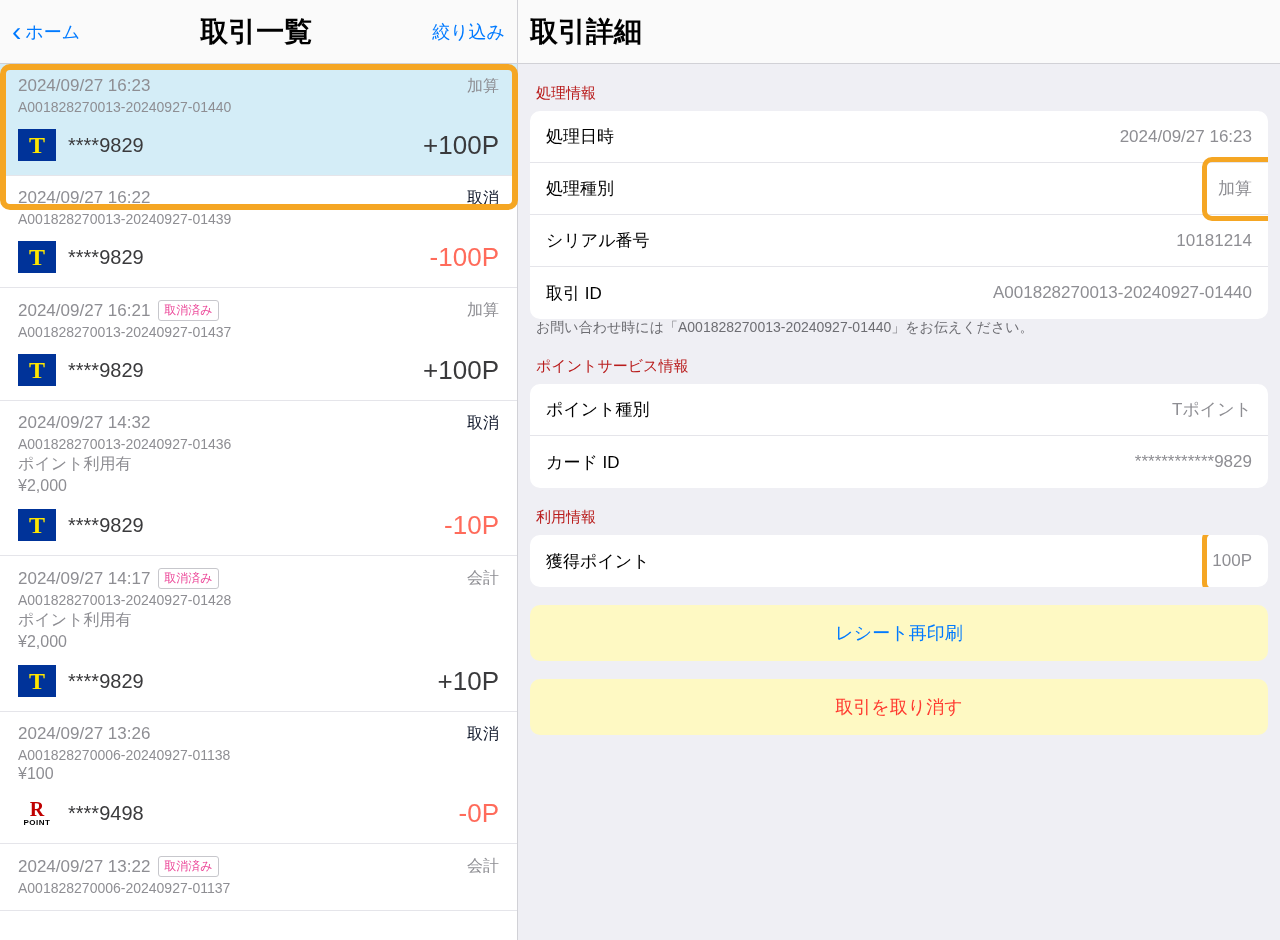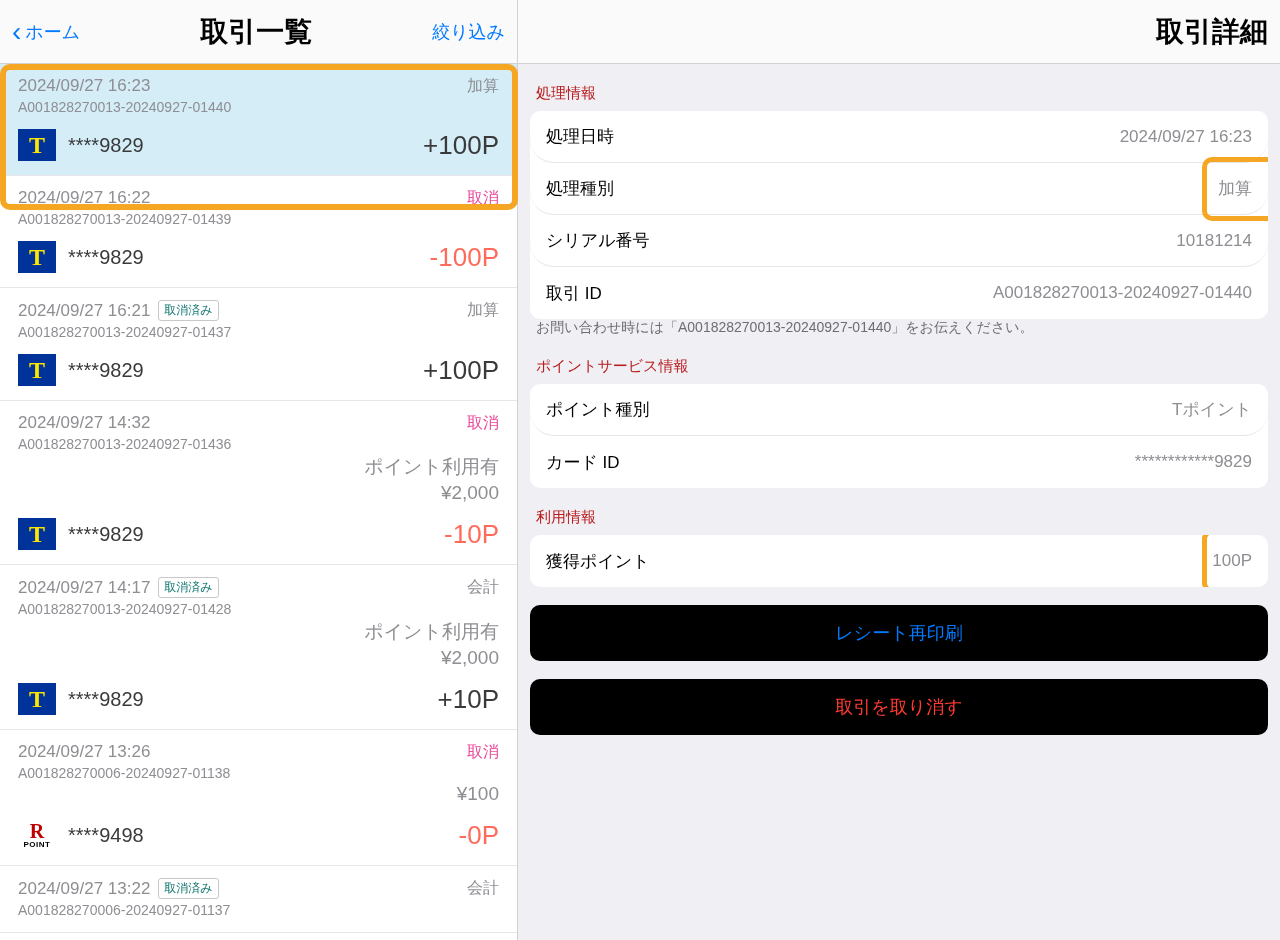--- a/index.html
+++ b/index.html
@@ -29,56 +29,56 @@
     .navbar {
       height: 64px;
       display: flex;
       align-items: center;
       justify-content: space-between;
       padding: 0 12px;
       border-bottom: 1px solid #d1d1d6;
       background: #fafafa;
     }
     .right-panel .navbar {
-      justify-content: flex-end;
+      justify-content: flex-start;
       background: #fafafa;
     }
     .nav-left { display: flex; align-items: center; color: #007aff; font-size: 18px; cursor: pointer; }
     .nav-left .chevron { font-size: 28px; font-weight: 300; margin-right: 4px; line-height: 1; }
     .nav-title { font-size: 28px; font-weight: 600; color: #000; }
     .nav-right { color: #007aff; font-size: 18px; cursor: pointer; }
     .tx-list { flex: 1; overflow-y: auto; }
     .tx-item {
       padding: 12px 18px 14px 18px;
       border-bottom: 1px solid #e5e5ea;
       position: relative;
       background: #fff;
     }
     .tx-item.selected {
       background: #d4edf7;
     }
     .tx-row1 { display: flex; align-items: center; gap: 8px; }
     .tx-date { font-size: 17px; color: #8e8e93; }
     .tx-tag {
       font-size: 12px;
-      color: #0f766e;
+      color: #ec4899;
       border: 1px solid #c7c7cc;
       border-radius: 3px;
       padding: 1px 5px;
     }
     .tx-type-label {
       position: absolute;
       top: 12px;
       right: 18px;
       font-size: 16px;
       color: #8e8e93;
     }
-    .tx-type-label.cancel { color: #ec4899; }
+    .tx-type-label.cancel { color: #0f172a; }
     .tx-id { font-size: 14px; color: #8e8e93; margin-top: 3px; }
-    .tx-extra { font-size: 19px; color: #8e8e93; text-align: right; margin-top: 2px; }
+    .tx-extra { font-size: 16px; color: #8e8e93; margin-top: 2px; }
     .tx-row2 { display: flex; align-items: center; justify-content: space-between; margin-top: 14px; }
     .tx-card { display: flex; align-items: center; gap: 12px; }
     .tx-icon { width: 38px; height: 32px; display: inline-flex; align-items: center; justify-content: center; }
     .tpoint-icon { background: #003399; color: #ffe600; font-weight: 900; font-size: 24px; font-family: Georgia, serif; }
     .rpoint-icon { background: #fff; display: flex; flex-direction: column; align-items: center; line-height: 1; }
     .rpoint-r { color: #bf0000; font-weight: 900; font-size: 20px; font-family: Georgia, serif; }
     .rpoint-text { color: #000; font-size: 8px; font-weight: 700; letter-spacing: 0.5px; }
     .tx-cardnum { font-size: 20px; color: #3a3a3c; }
     .tx-points { font-size: 26px; color: #3a3a3c; font-weight: 400; }
     .tx-points.neg { color: #ff6b5b; }
@@ -100,32 +100,32 @@
       justify-content: space-between;
       padding: 14px 16px;
       border-bottom: 1px solid #e5e5ea;
       min-height: 52px;
     }
     .detail-row:last-child { border-bottom: none; }
     .detail-label { font-size: 17px; color: #000; }
     .detail-value { font-size: 17px; color: #8e8e93; text-align: right; }
     .detail-note { font-size: 14px; color: #6d6d72; padding: 0 18px 0 18px; }
     .action-btn {
-      background: #000000;
+      background: #fef9c3;
       border-radius: 10px;
       margin: 18px 12px 0 12px;
       padding: 16px;
       text-align: center;
       font-size: 18px;
       cursor: pointer;
     }
     .action-btn.primary { color: #007aff; }
     .action-btn.danger { color: #ff3b30; }
 
-    .hl-wrap { position: relative; border-radius: 24px; }
+    .hl-wrap { position: relative; }
     .hl-inline {
       position: absolute;
       border: 5px solid #f5a623;
       border-radius: 10px;
       pointer-events: none;
     }
   </style>
 </head>
 <body>
 

